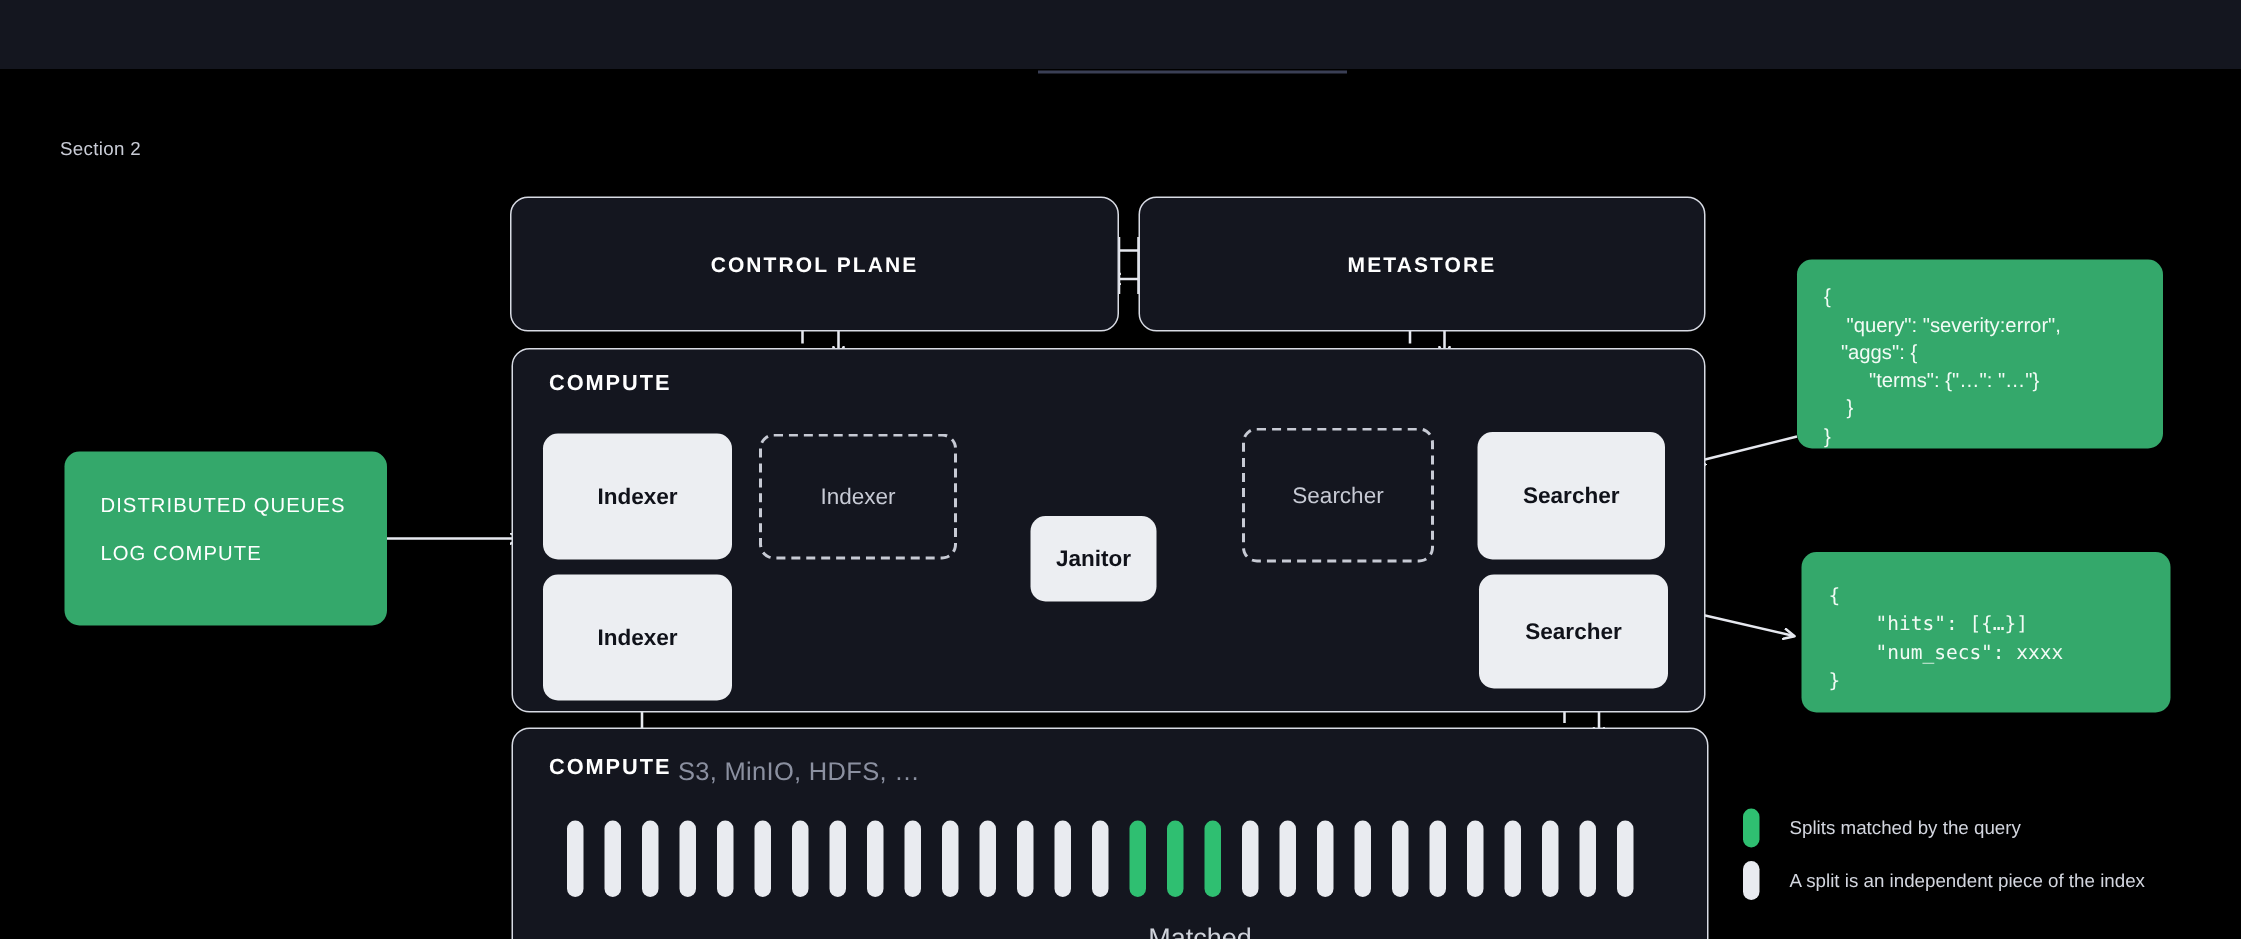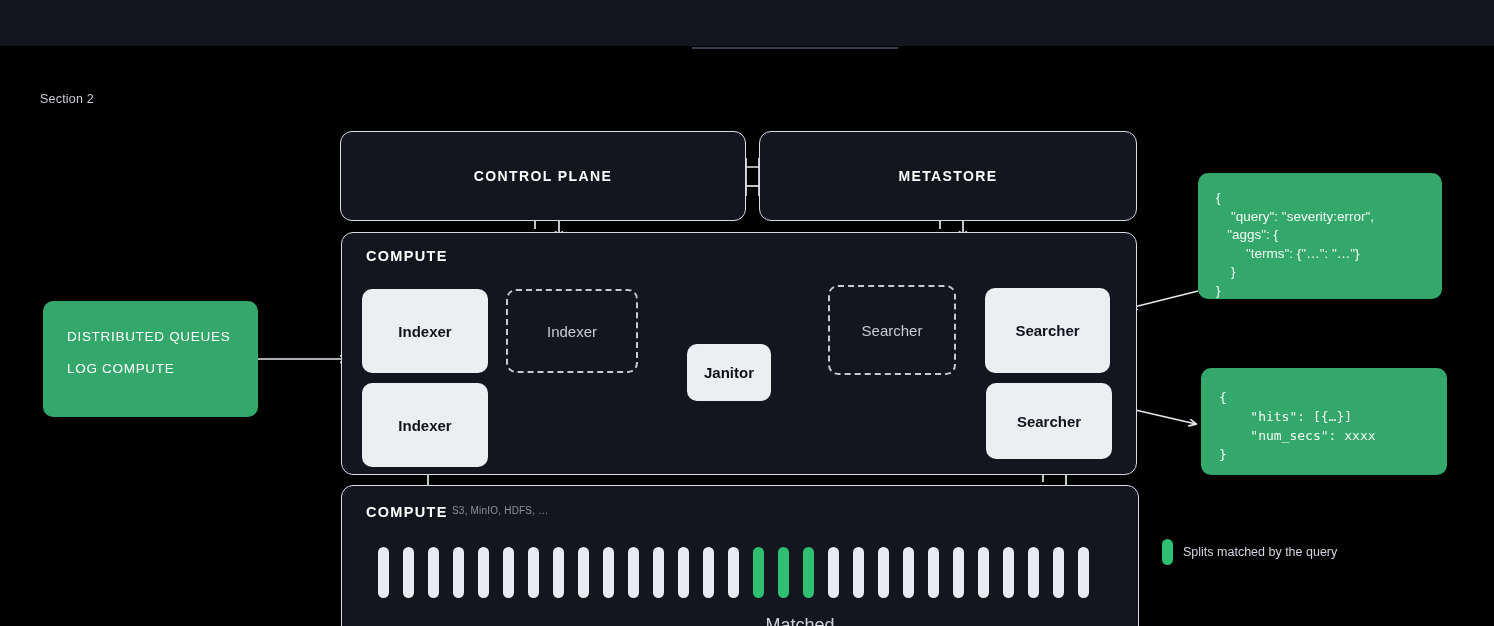--- a/index.html
+++ b/index.html
@@ -37,21 +37,21 @@
   #storage       { left: 341px; top: 439px; width: 798px; height: 159px; }
 
   .sec-title {
     position: absolute; color: #ffffff; font-weight: 700; font-size: 14.5px;
     letter-spacing: 1.3px;
   }
   #compute-title { left: 366px; top: 202px; text-align: center; }
   #storage-title { left: 366px; top: 458px; }
   #storage-sub {
     position: absolute; left: 452px; top: 459px;
-    color: #8b90a0; font-size: 10px; letter-spacing: .2px;
+    color: #8b90a0; font-size: 17px; letter-spacing: .2px;
   }
 
   
   .node {
     position: absolute; background: #eceef2; border-radius: 10px;
     display: flex; align-items: center; justify-content: center;
     color: #10121a; font-weight: 700; font-size: 15px;
   }
   .node.ghost {
     background: transparent; border: 2px dashed #c7cad4; color: #c7cad4;
@@ -107,21 +107,21 @@
     margin-right: 14px;
   }
   .split.matched { background: #2fbf71; }
   #matched-label {
     position: absolute; left: 752px; top: 569px; width: 96px; text-align: center;
     color: #cfd2da; font-size: 18px;
   }
 
   
   .legend-row {
-    position: absolute; display: flex; align-items: center; gap: 10px;
+    position: absolute; display: flex; align-items: center; gap: 20px;
   }
   #legend-1 { left: 1162px; top: 493px; }
   #legend-2 { left: 1162px; top: 528px; }
   .legend-swatch { width: 11px; height: 26px; border-radius: 6px; }
   .legend-text { color: #d3d6df; font-size: 12.5px; }
 
   #watermark {
     position: absolute; left: 1232px; top: 574px;
     color: #d9dce4; font-size: 25px; letter-spacing: 1px;
     font-family: "DejaVu Sans", sans-serif;
@@ -240,15 +240,19 @@
       <div class="split"></div>
       <div class="split"></div>
       <div class="split"></div>
     </div>
   <div id="matched-label">Matched splits</div>
 
   <div class="legend-row" id="legend-1">
     <div class="legend-swatch" style="background: rgb(47, 191, 113);"></div>
     <div class="legend-text">Splits matched by the query</div>
   </div>
+  <div class="legend-row" id="legend-2">
+    <div class="legend-swatch" style="background: rgb(233, 235, 240);"></div>
+    <div class="legend-text">A split is an independent piece of the index</div>
+  </div>
 
 
 </div>
 
 </body></html>

